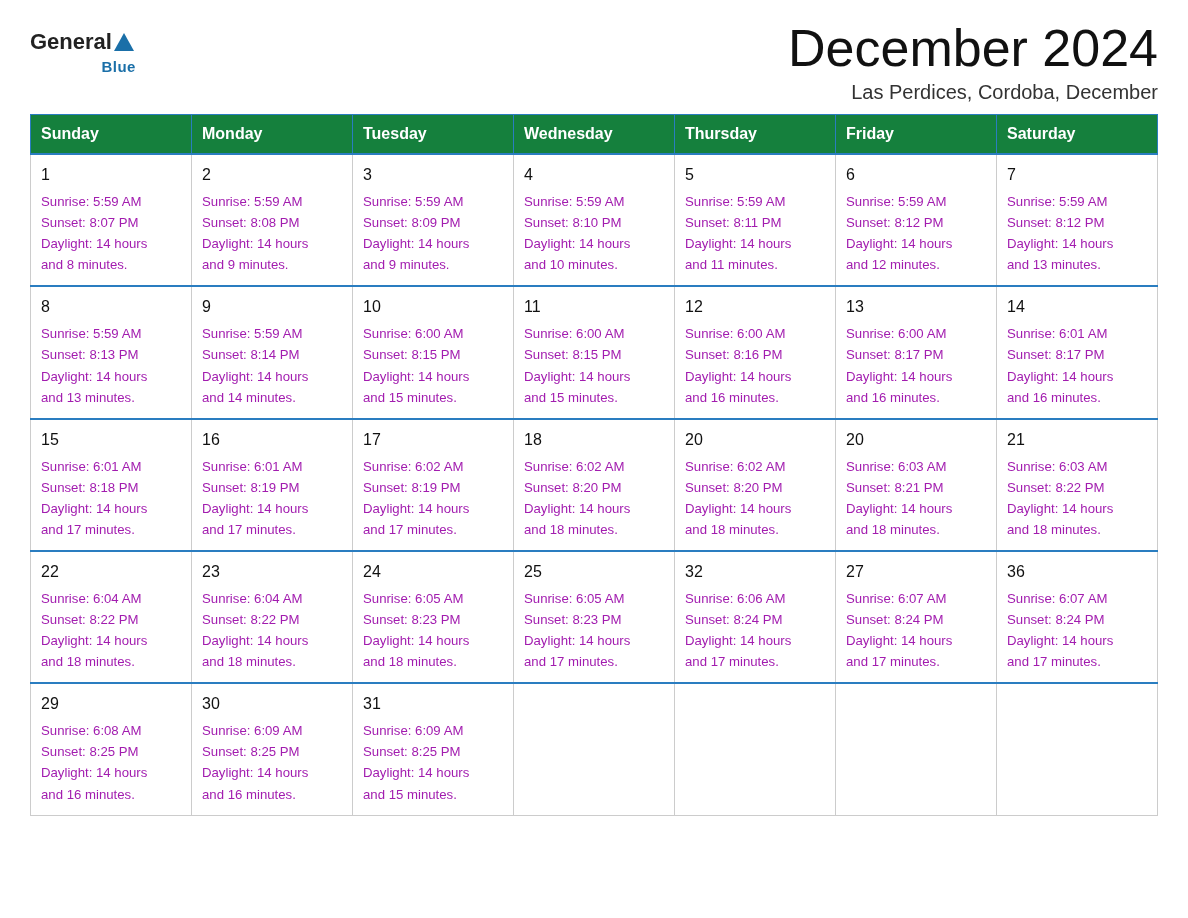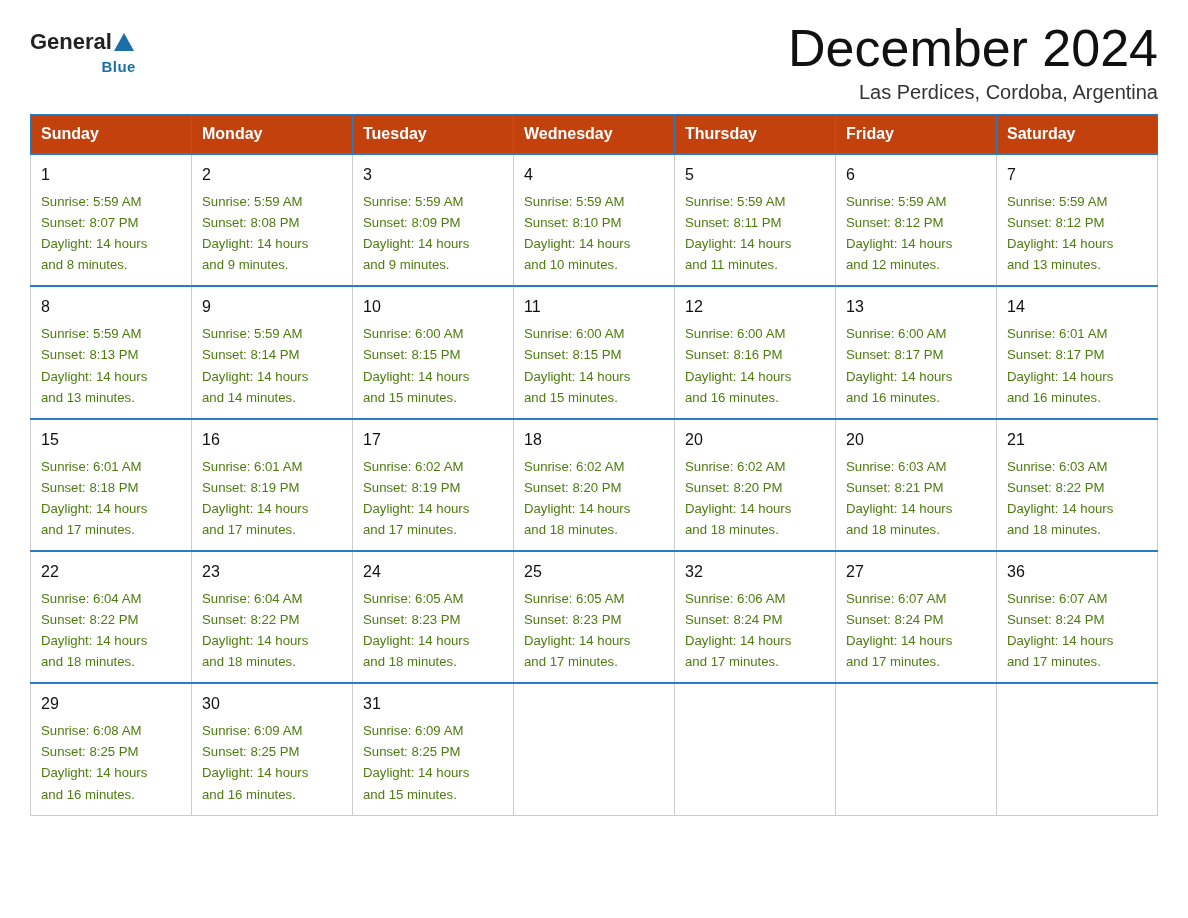--- a/index.html
+++ b/index.html
@@ -64,21 +64,21 @@
       color: #333;
       font-weight: 400;
       margin-top: 4px;
     }
     .calendar-table {
       width: 100%;
       border-collapse: collapse;
       margin-top: 10px;
     }
     .calendar-table th {
-      background: #c2410c;
+      background: #15803d;
       color: #fff;
       font-size: 16px;
       font-weight: 600;
       padding: 10px 10px 10px 10px;
       text-align: left;
       border: 1px solid #2a7dc0;
     }
     .calendar-table td {
       vertical-align: top;
       padding: 8px 10px 10px 10px;
@@ -95,41 +95,41 @@
     }
     .day-number {
       font-size: 16px;
       font-weight: 400;
       display: block;
       margin-bottom: 3px;
       color: #111;
     }
     .day-info {
       font-size: 13.2px;
-      color: #4d7c0f;
+      color: #a21caf;
       line-height: 1.6;
     }
     tr.week-row td {
       border-bottom: 1px solid #ccc;
     }
   </style>
 </head>
 <body>
 
 <div class="header-row">
   <div class="logo">
     <div class="logo-text">
       <span class="logo-general">General</span>
       <span class="logo-triangle"></span>
     </div>
     <div class="logo-underline">Blue</div>
   </div>
   <div class="title-block">
     <div class="month-title">December 2024</div>
-    <div class="location-title">Las Perdices, Cordoba, Argentina</div>
+    <div class="location-title">Las Perdices, Cordoba, December</div>
   </div>
 </div>
 
 <table class="calendar-table">
   <thead>
     <tr>
     <th>Sunday</th>
         <th>Monday</th>
         <th>Tuesday</th>
         <th>Wednesday</th>

